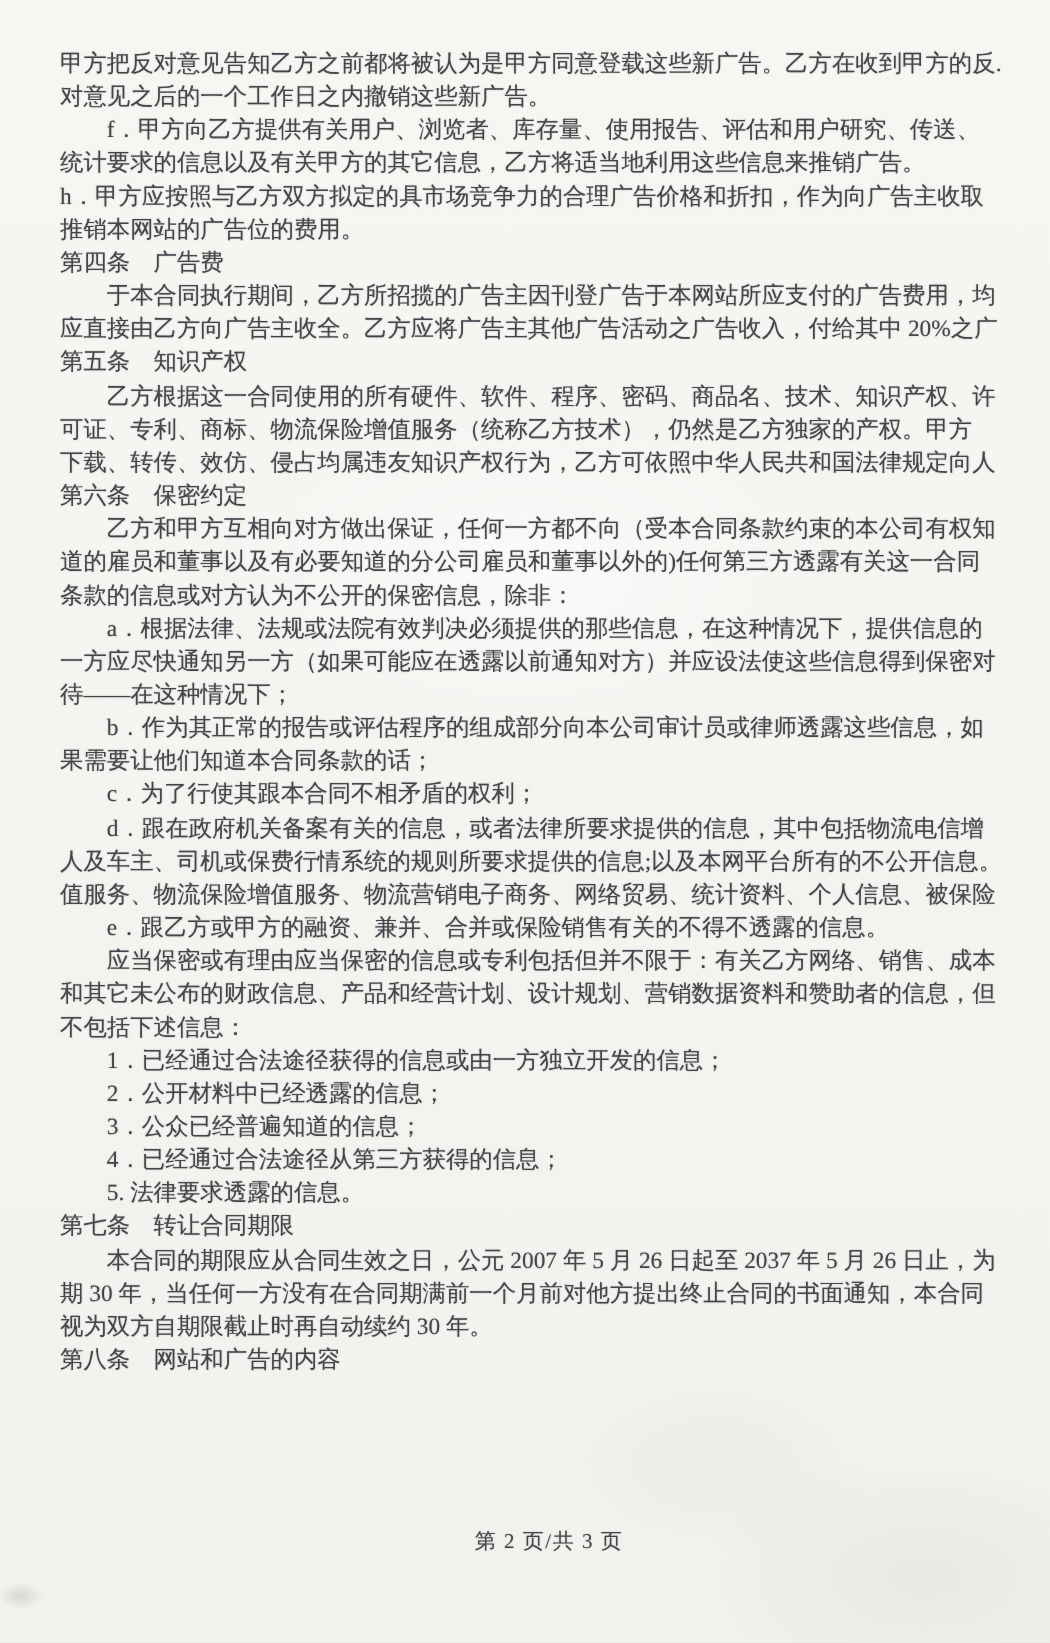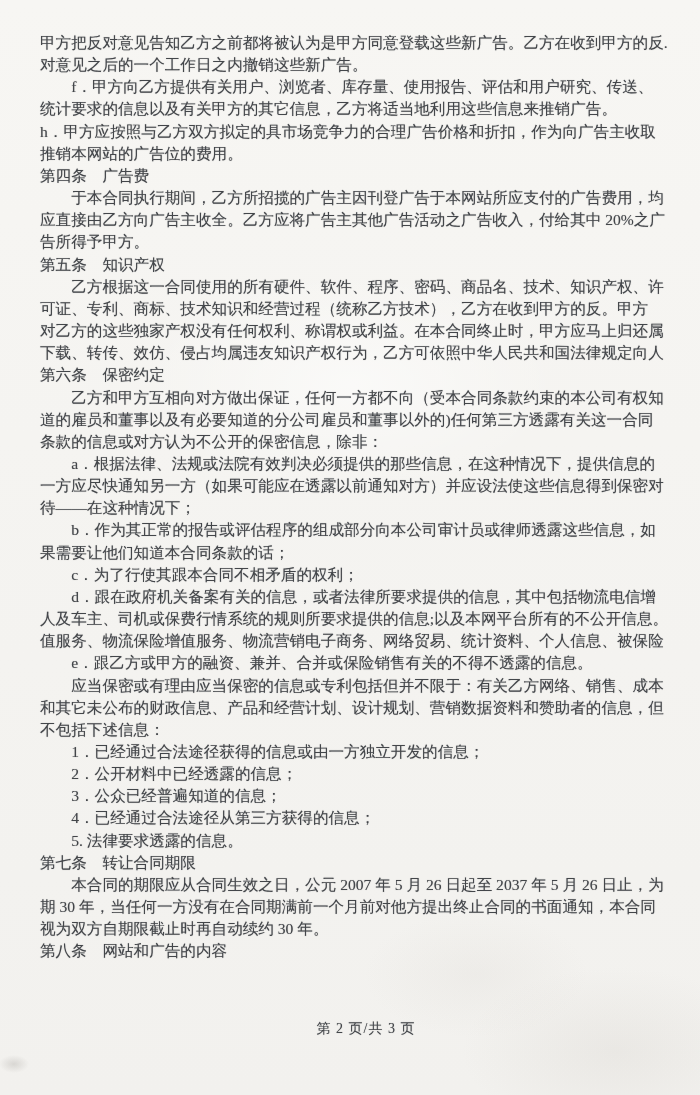--- a/index.html
+++ b/index.html
@@ -55,25 +55,23 @@
   <div class="doc-body" id="doc-body">
       <div class="line">甲方把反对意见告知乙方之前都将被认为是甲方同意登载这些新广告。乙方在收到甲方的反.</div>
       <div class="line">对意见之后的一个工作日之内撤销这些新广告。</div>
       <div class="line">　　f．甲方向乙方提供有关用户、浏览者、库存量、使用报告、评估和用户研究、传送、</div>
       <div class="line">统计要求的信息以及有关甲方的其它信息，乙方将适当地利用这些信息来推销广告。</div>
       <div class="line">h．甲方应按照与乙方双方拟定的具市场竞争力的合理广告价格和折扣，作为向广告主收取</div>
       <div class="line">推销本网站的广告位的费用。</div>
       <div class="line">第四条　广告费</div>
       <div class="line">　　于本合同执行期间，乙方所招揽的广告主因刊登广告于本网站所应支付的广告费用，均</div>
       <div class="line">应直接由乙方向广告主收全。乙方应将广告主其他广告活动之广告收入，付给其中 20%之广</div>
-      <div class="line">告所得予甲方。</div>
       <div class="line">第五条　知识产权</div>
       <div class="line">　　乙方根据这一合同使用的所有硬件、软件、程序、密码、商品名、技术、知识产权、许</div>
-      <div class="line">可证、专利、商标、技术知识和经营过程（统称乙方技术），乙方在收到甲方的反。甲方</div>
-      <div class="line">对乙方的这些独家产权没有任何权利、称谓权或利益。在本合同终止时，甲方应马上归还属</div>
+      <div class="line">可证、专利、商标、物流保险增值服务（统称乙方技术），仍然是乙方独家的产权。甲方</div>
       <div class="line">下载、转传、效仿、侵占均属违友知识产权行为，乙方可依照中华人民共和国法律规定向人</div>
       <div class="line">第六条　保密约定</div>
       <div class="line">　　乙方和甲方互相向对方做出保证，任何一方都不向（受本合同条款约束的本公司有权知</div>
       <div class="line">道的雇员和董事以及有必要知道的分公司雇员和董事以外的)任何第三方透露有关这一合同</div>
       <div class="line">条款的信息或对方认为不公开的保密信息，除非：</div>
       <div class="line">　　a．根据法律、法规或法院有效判决必须提供的那些信息，在这种情况下，提供信息的</div>
       <div class="line">一方应尽快通知另一方（如果可能应在透露以前通知对方）并应设法使这些信息得到保密对</div>
       <div class="line">待——在这种情况下；</div>
       <div class="line">　　b．作为其正常的报告或评估程序的组成部分向本公司审计员或律师透露这些信息，如</div>
       <div class="line">果需要让他们知道本合同条款的话；</div>

